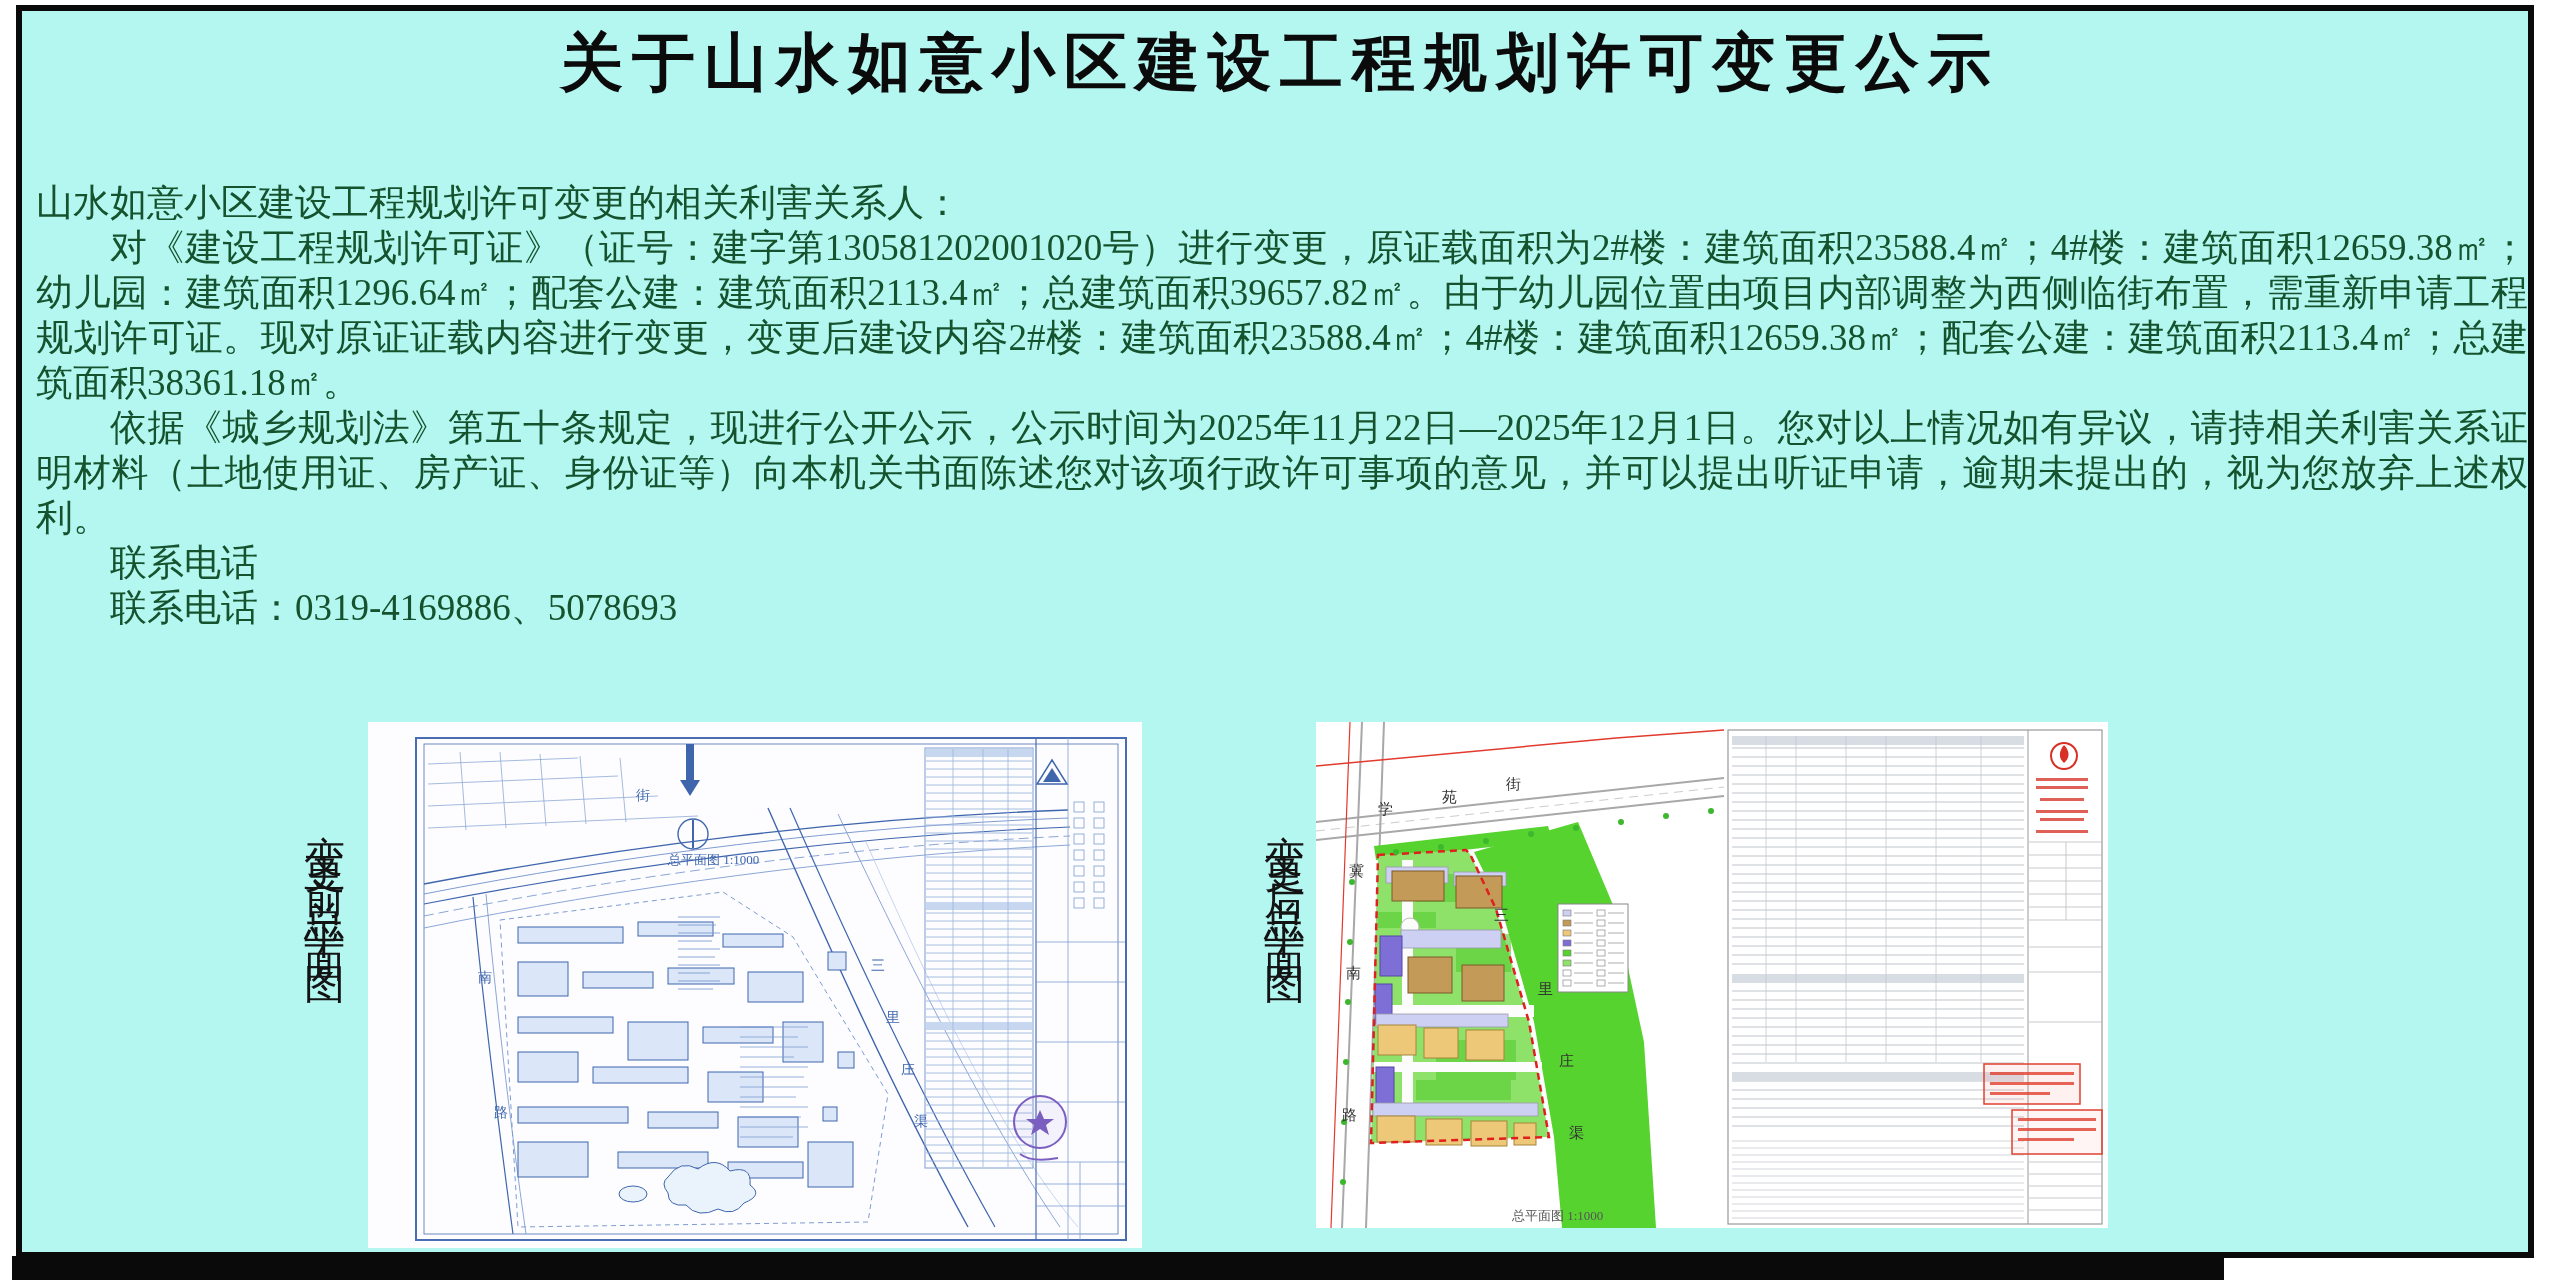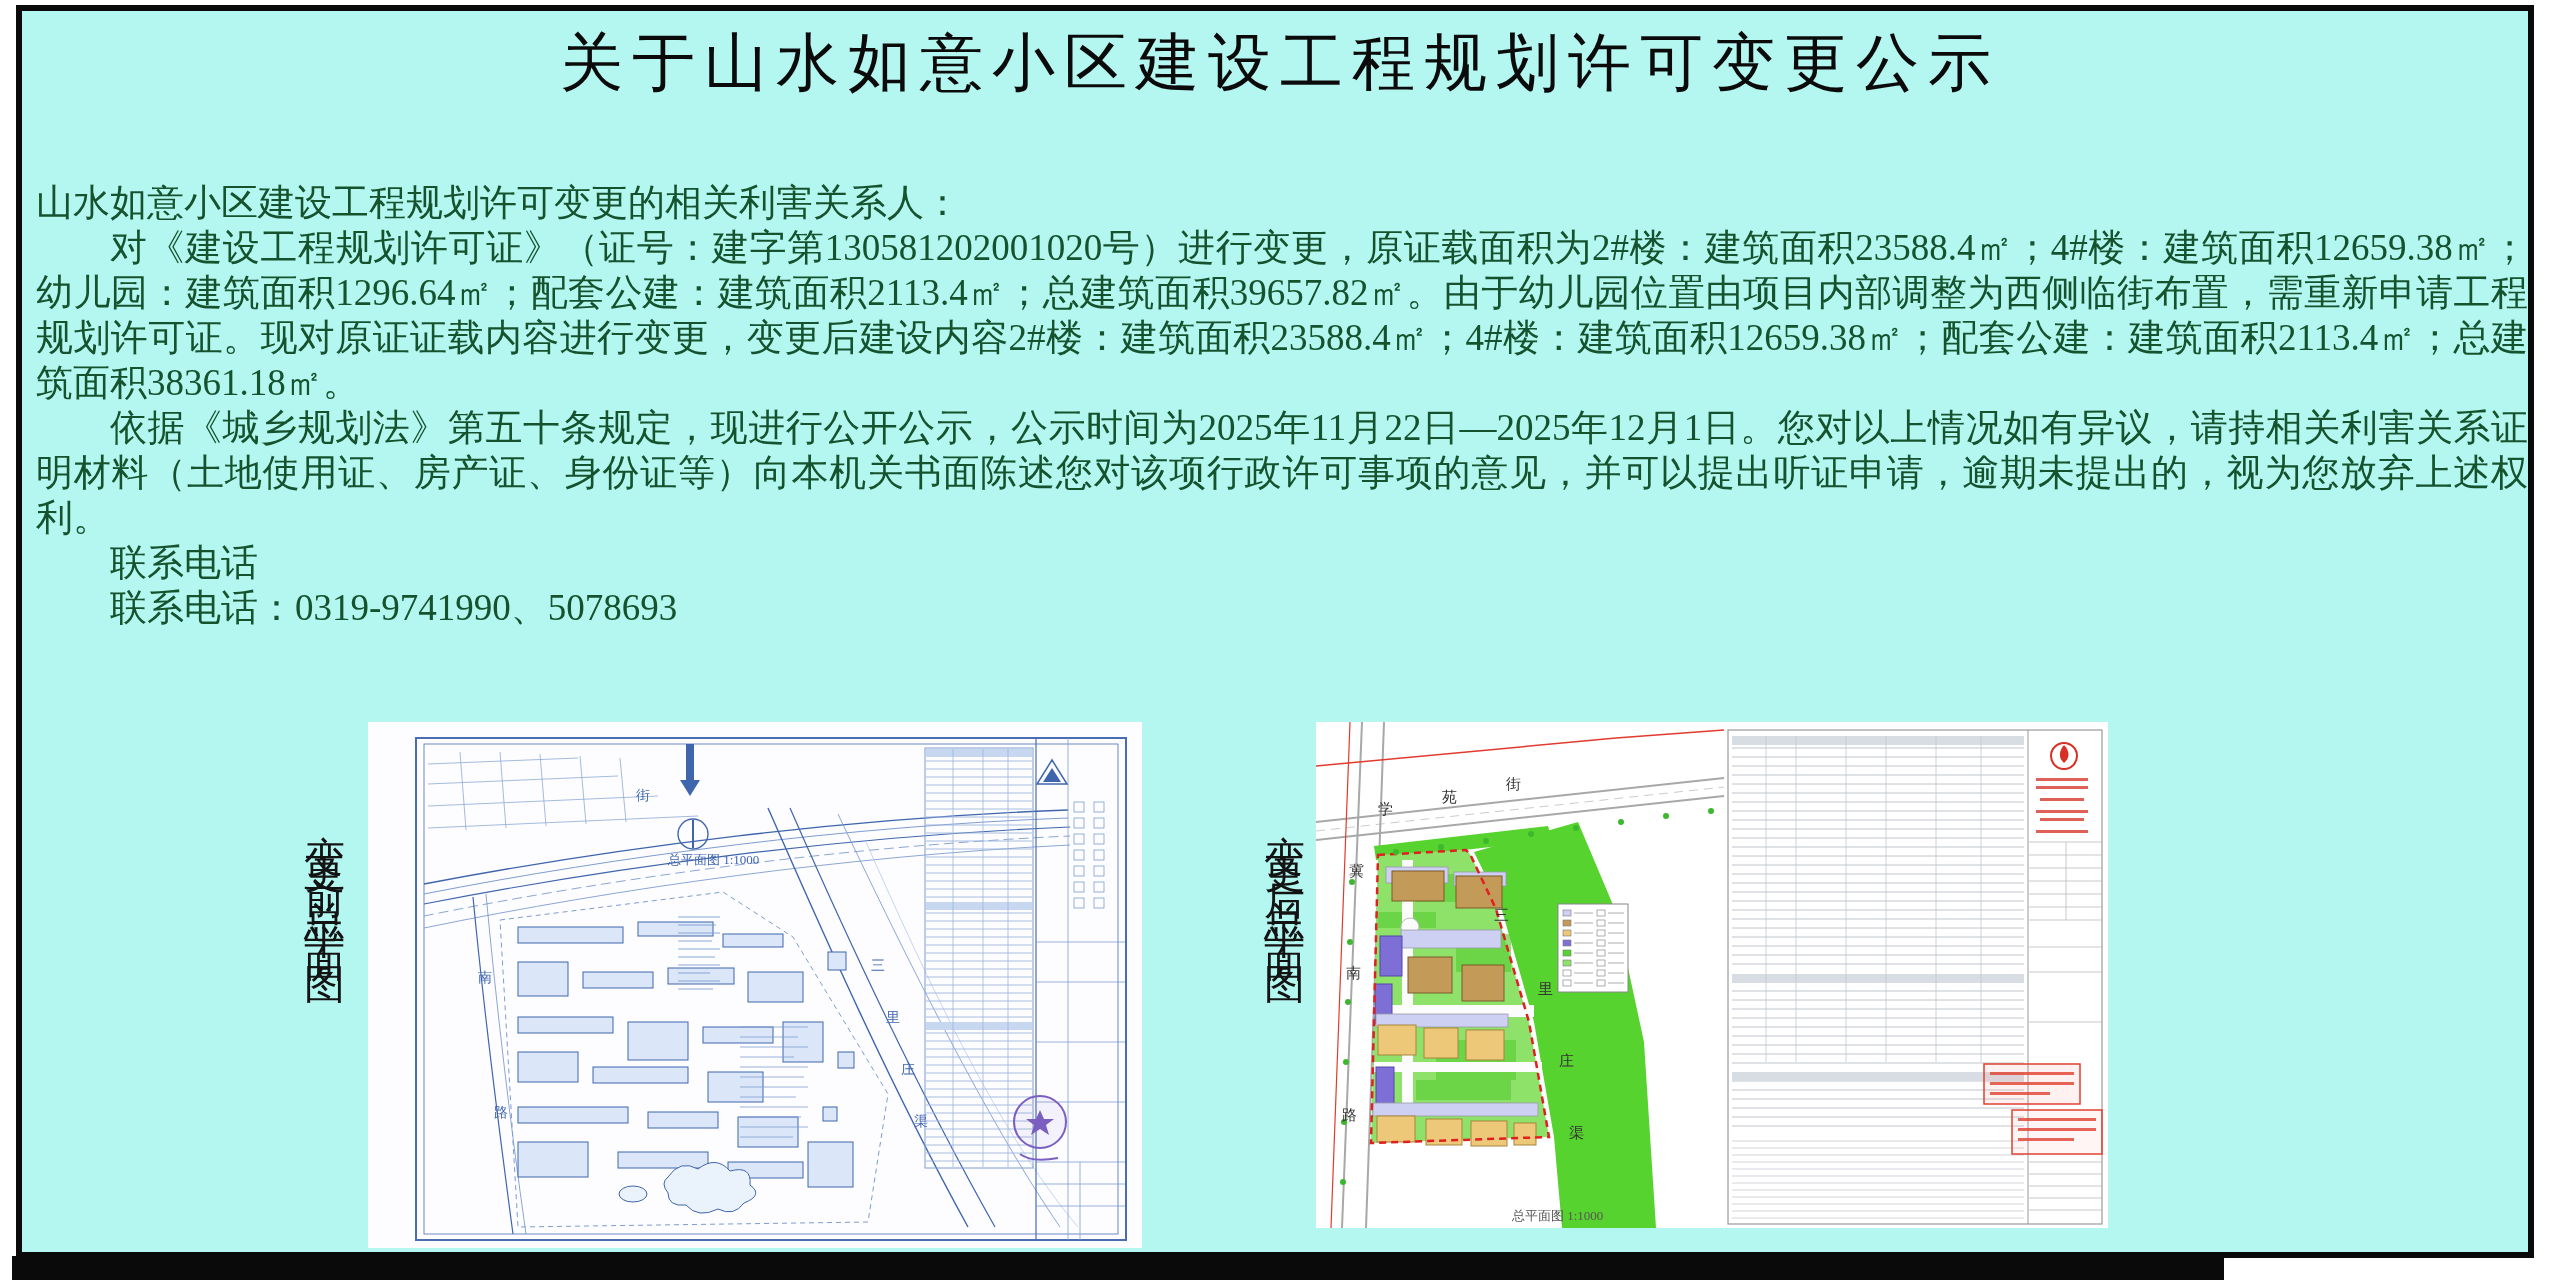--- a/index.html
+++ b/index.html
@@ -2,21 +2,21 @@
 <html><head>
 <meta charset="utf-8">
 <style>
   html,body{margin:0;padding:0;}
   body{width:2560px;height:1280px;position:relative;background:#ffffff;overflow:hidden;
        font-family:"Liberation Serif","DejaVu Serif",serif;}
   .panel{position:absolute;left:16px;top:5px;width:2518px;height:1253px;
          background:#b4f6f0;border:6px solid #0a0a0a;box-sizing:border-box;}
   .bottombar{position:absolute;left:12px;top:1256px;width:2212px;height:24px;background:#0a0a0a;}
   .title{position:absolute;left:0;top:20px;width:2560px;text-align:center;
-         font-size:63px;font-weight:normal;letter-spacing:9px;color:#0b0b0b;}
+         font-size:63px;font-weight:bold;letter-spacing:9px;color:#0b0b0b;}
   .bodytext{position:absolute;left:36px;top:180px;width:2492px;
             font-size:37px;line-height:45px;color:#14532d;text-align:justify;}
   .bodytext p{margin:0;text-indent:74px;}
   .bodytext p.nohang{text-indent:0;}
   .signature{position:absolute;right:268px;top:550px;text-align:center;
              font-size:37px;line-height:47px;color:#0d0d0d;}
   .vcap{position:absolute;writing-mode:vertical-rl;text-orientation:upright;
         font-size:41px;letter-spacing:22px;color:#131313;top:802px;}
   .vcap.before{left:298px;}
   .vcap.after{left:1258px;}
@@ -31,21 +31,21 @@
 <div class="panel"></div>
 <div class="bottombar"></div>
 
 <div class="title">关于山水如意小区建设工程规划许可变更公示</div>
 
 <div class="bodytext">
   <p class="nohang">山水如意小区建设工程规划许可变更的相关利害关系人：</p>
   <p>对《建设工程规划许可证》（证号：建字第130581202001020号）进行变更，原证载面积为2#楼：建筑面积23588.4㎡；4#楼：建筑面积12659.38㎡；幼儿园：建筑面积1296.64㎡；配套公建：建筑面积2113.4㎡；总建筑面积39657.82㎡。由于幼儿园位置由项目内部调整为西侧临街布置，需重新申请工程规划许可证。现对原证证载内容进行变更，变更后建设内容2#楼：建筑面积23588.4㎡；4#楼：建筑面积12659.38㎡；配套公建：建筑面积2113.4㎡；总建筑面积38361.18㎡。</p>
   <p>依据《城乡规划法》第五十条规定，现进行公开公示，公示时间为2025年11月22日—2025年12月1日。您对以上情况如有异议，请持相关利害关系证明材料（土地使用证、房产证、身份证等）向本机关书面陈述您对该项行政许可事项的意见，并可以提出听证申请，逾期未提出的，视为您放弃上述权利。</p>
   <p>联系电话</p>
-  <p>联系电话：0319-9741990、5078693</p>
+  <p>联系电话：0319-4169886、5078693</p>
 </div>
 
 <div class="signature">
 </div>
 
 <div class="vcap before">变更前总平面图</div>
 <div class="vcap after">变更后总平面图</div>
 
 <div class="fig fig-before">
 <svg viewBox="0 0 774 526" preserveAspectRatio="none">

